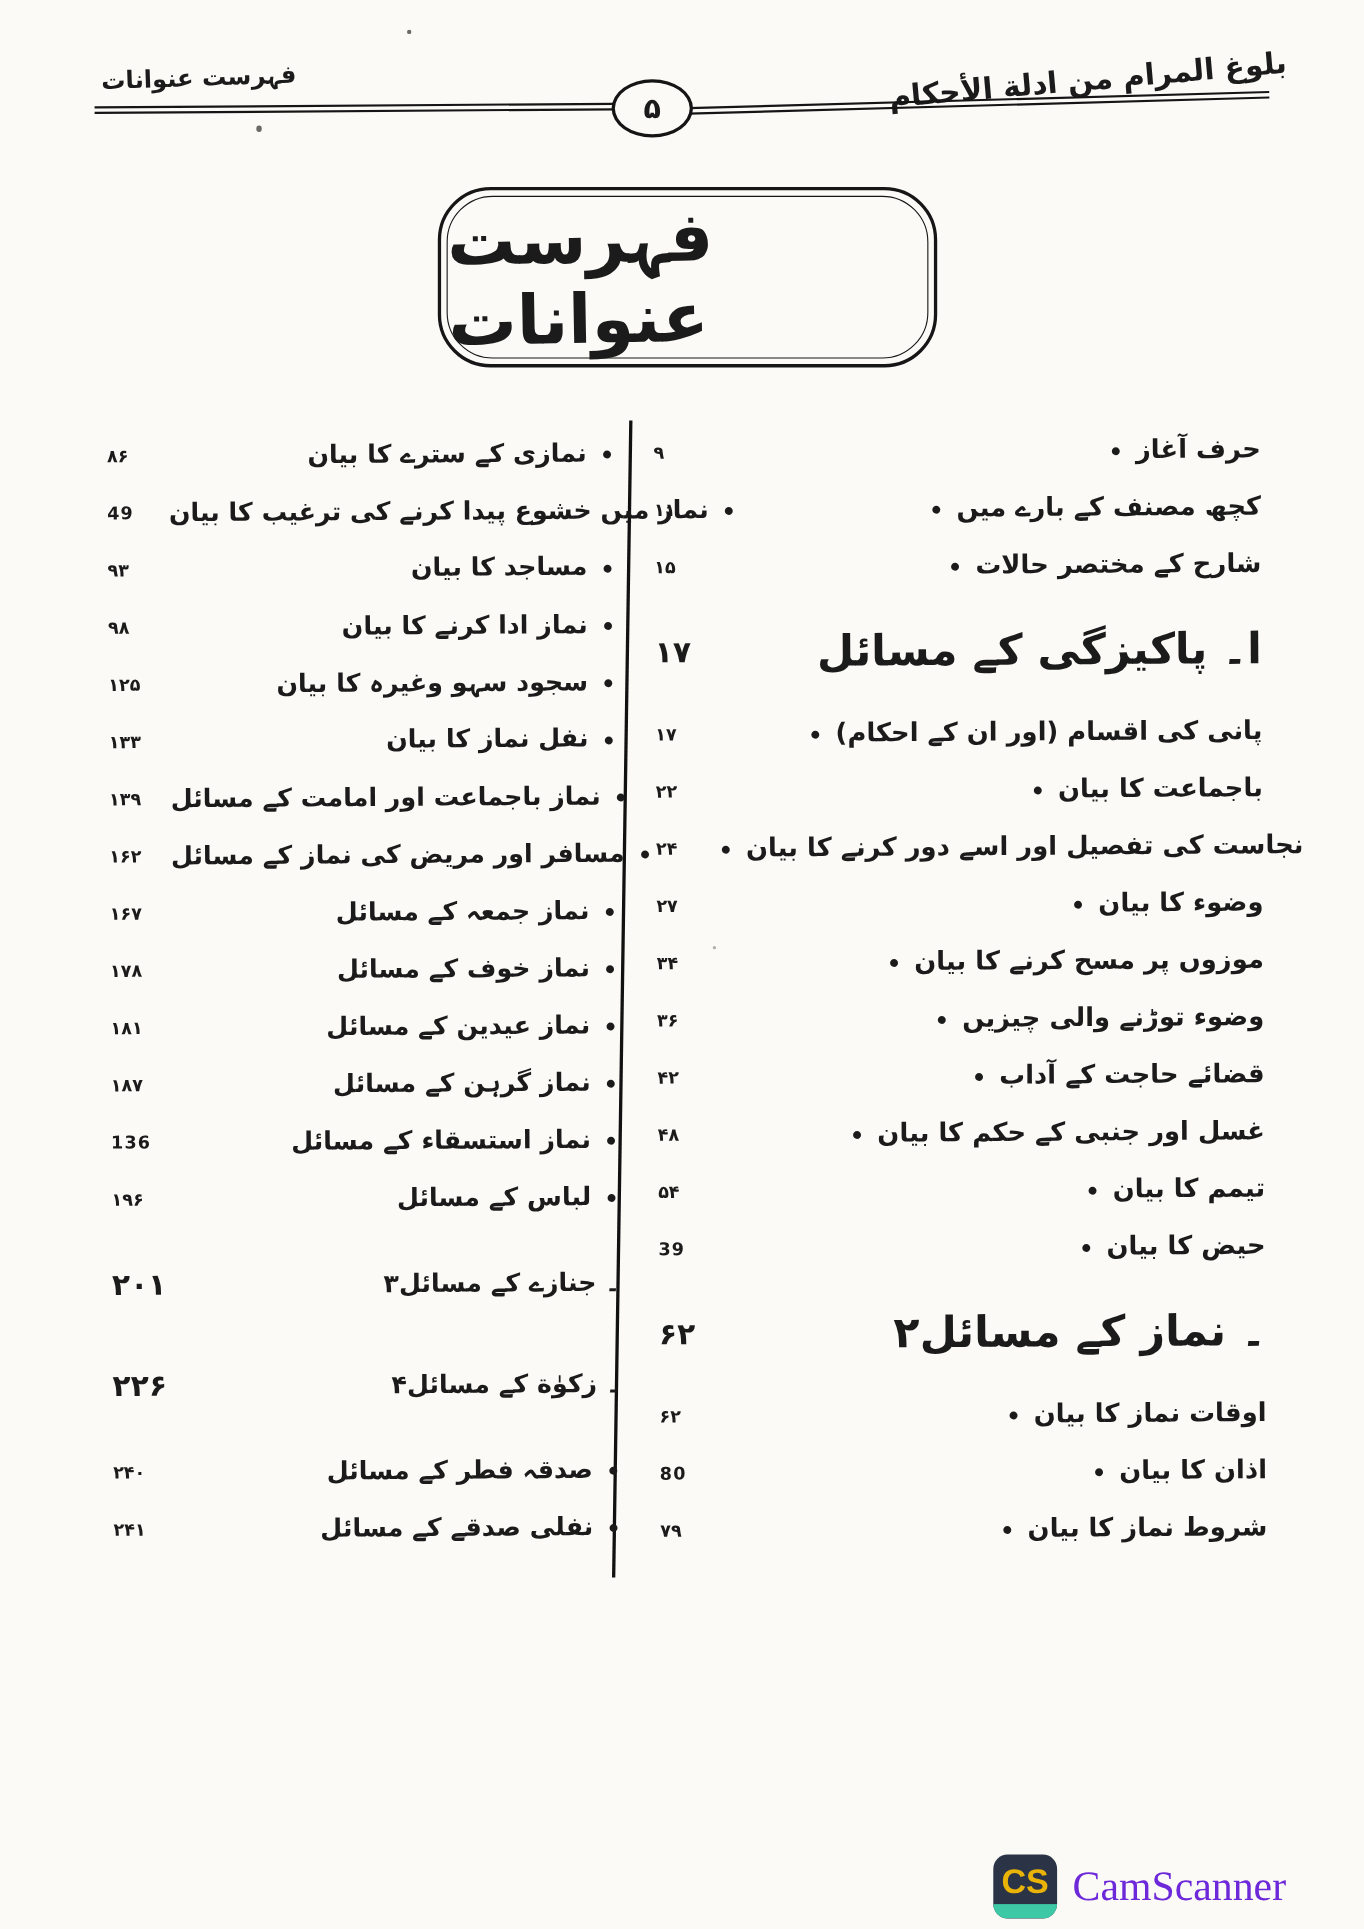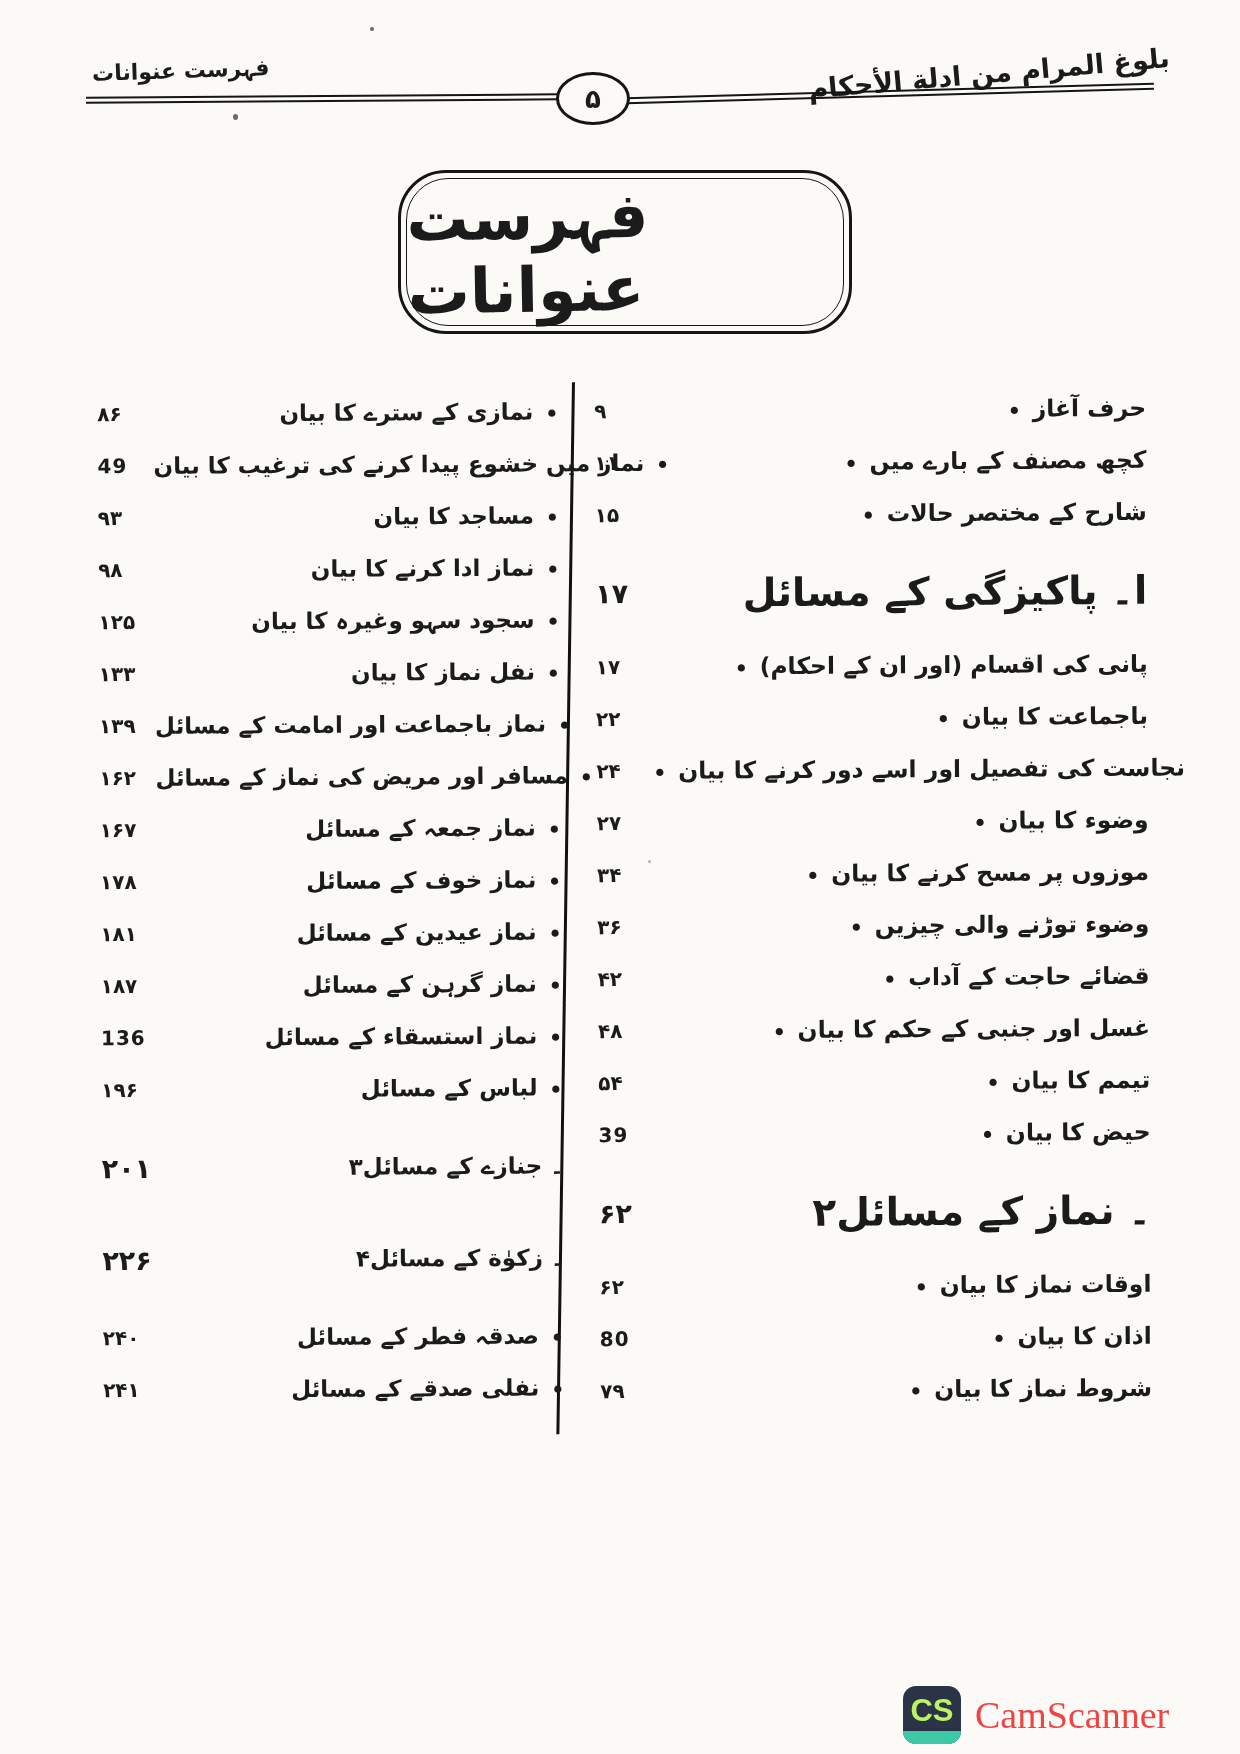--- a/index.html
+++ b/index.html
@@ -22,40 +22,40 @@
 
   
   .toc{position:absolute;inset:0;transform:rotate(-0.35deg);}
   .divider{position:absolute;left:575px;top:382px;width:3px;height:1052px;background:#111;transform:rotate(1.2deg);transform-origin:top center;}
   .col{position:absolute;top:385px;}
   #right-col{left:597px;width:552px;}
   #left-col{left:100px;width:462px;}
   .row{display:flex;justify-content:space-between;align-items:center;height:52px;}
   .row.section{height:84px;margin:10px 0 6px 0;}
   #left-col .row.section{height:80px;margin:12px 0;}
-  .num{font-size:20px;font-weight:bold;min-width:56px;letter-spacing:1px;}
+  .num{font-size:16px;font-weight:bold;min-width:56px;letter-spacing:1px;}
   .row.section .num{font-size:27px;}
   .entry{display:flex;align-items:center;gap:11px;}
   .txt{font-size:23.5px;font-weight:bold;white-space:nowrap;}
   #left-col .txt{font-size:23px;}
   .row.section .txt{font-size:39px;white-space:nowrap;}
   .bullet{font-size:25px;line-height:1;position:relative;top:2px;}
 
   
   .speck{position:absolute;background:#6a6a66;border-radius:50%;}
   .sp1{left:370px;top:27px;width:4px;height:4px;}
   .sp2{left:233px;top:114px;width:5px;height:6px;}
   .sp3{left:648px;top:860px;width:3px;height:3px;opacity:.5;}
 
   
   .cs-wrap{position:absolute;left:903px;top:1686px;display:flex;align-items:center;gap:14px;}
   .cs-badge{position:relative;width:58px;height:58px;border-radius:13px;overflow:hidden;display:flex;align-items:center;justify-content:center;}
   .cs-badge .strip{position:absolute;left:0;right:0;bottom:0;height:13px;}
-  .cs-badge .cs{position:relative;color:#bef264;font-weight:bold;font-size:31px;font-family:"Liberation Sans",sans-serif;margin-bottom:8px;}
-  .cs-name{font-family:"Liberation Serif",serif;font-size:38px;color:#ef4444;}
+  .cs-badge .cs{position:relative;color:#eab308;font-weight:bold;font-size:31px;font-family:"Liberation Sans",sans-serif;margin-bottom:8px;}
+  .cs-name{font-family:"Liberation Serif",serif;font-size:38px;color:#6d28d9;}
 </style>
 </head>
 <body>
 
 <div class="page">
 
   <div class="hdr-right-title">بلوغ المرام من ادلة الأحكام</div>
   <div class="hdr-left-title">فہرست عنوانات</div>
   <div class="rule rule-left"></div>
   <div class="rule rule-right"></div>

